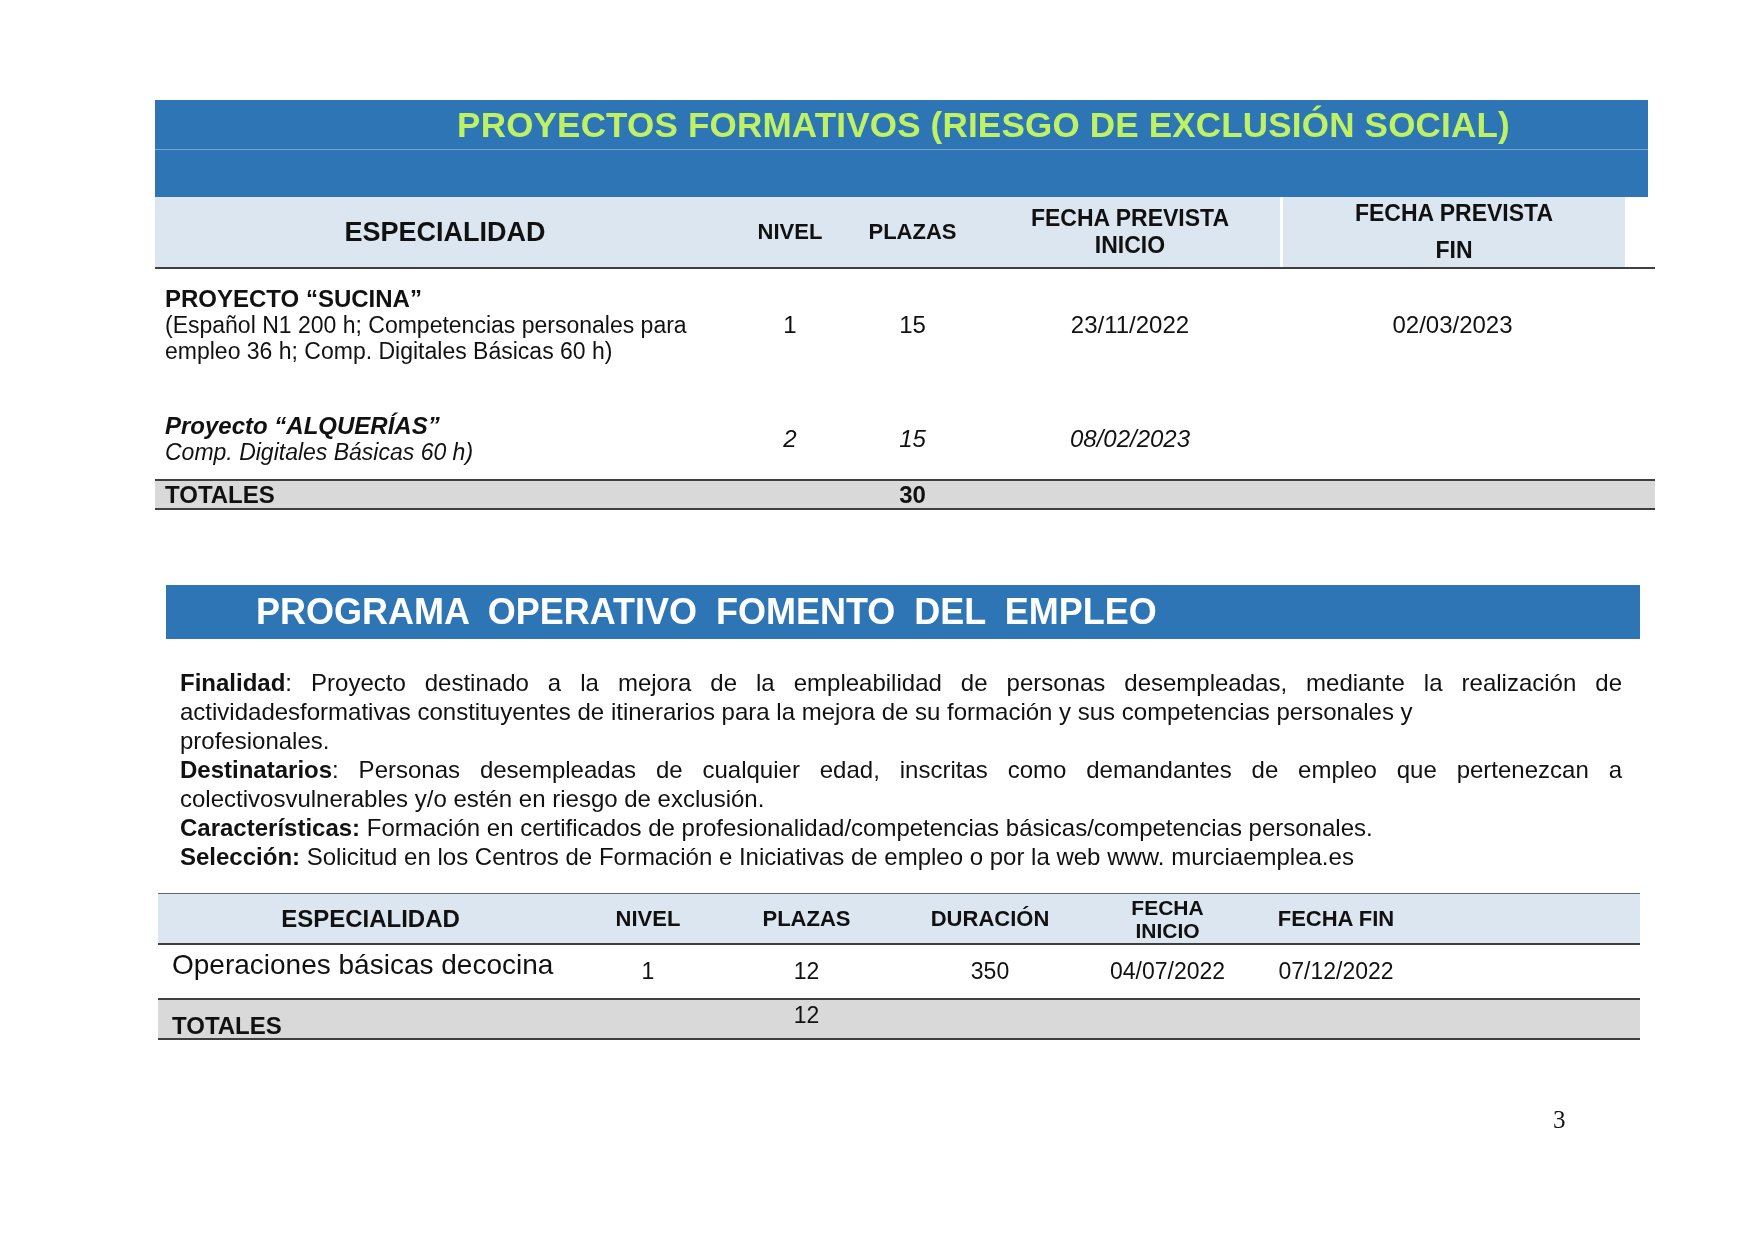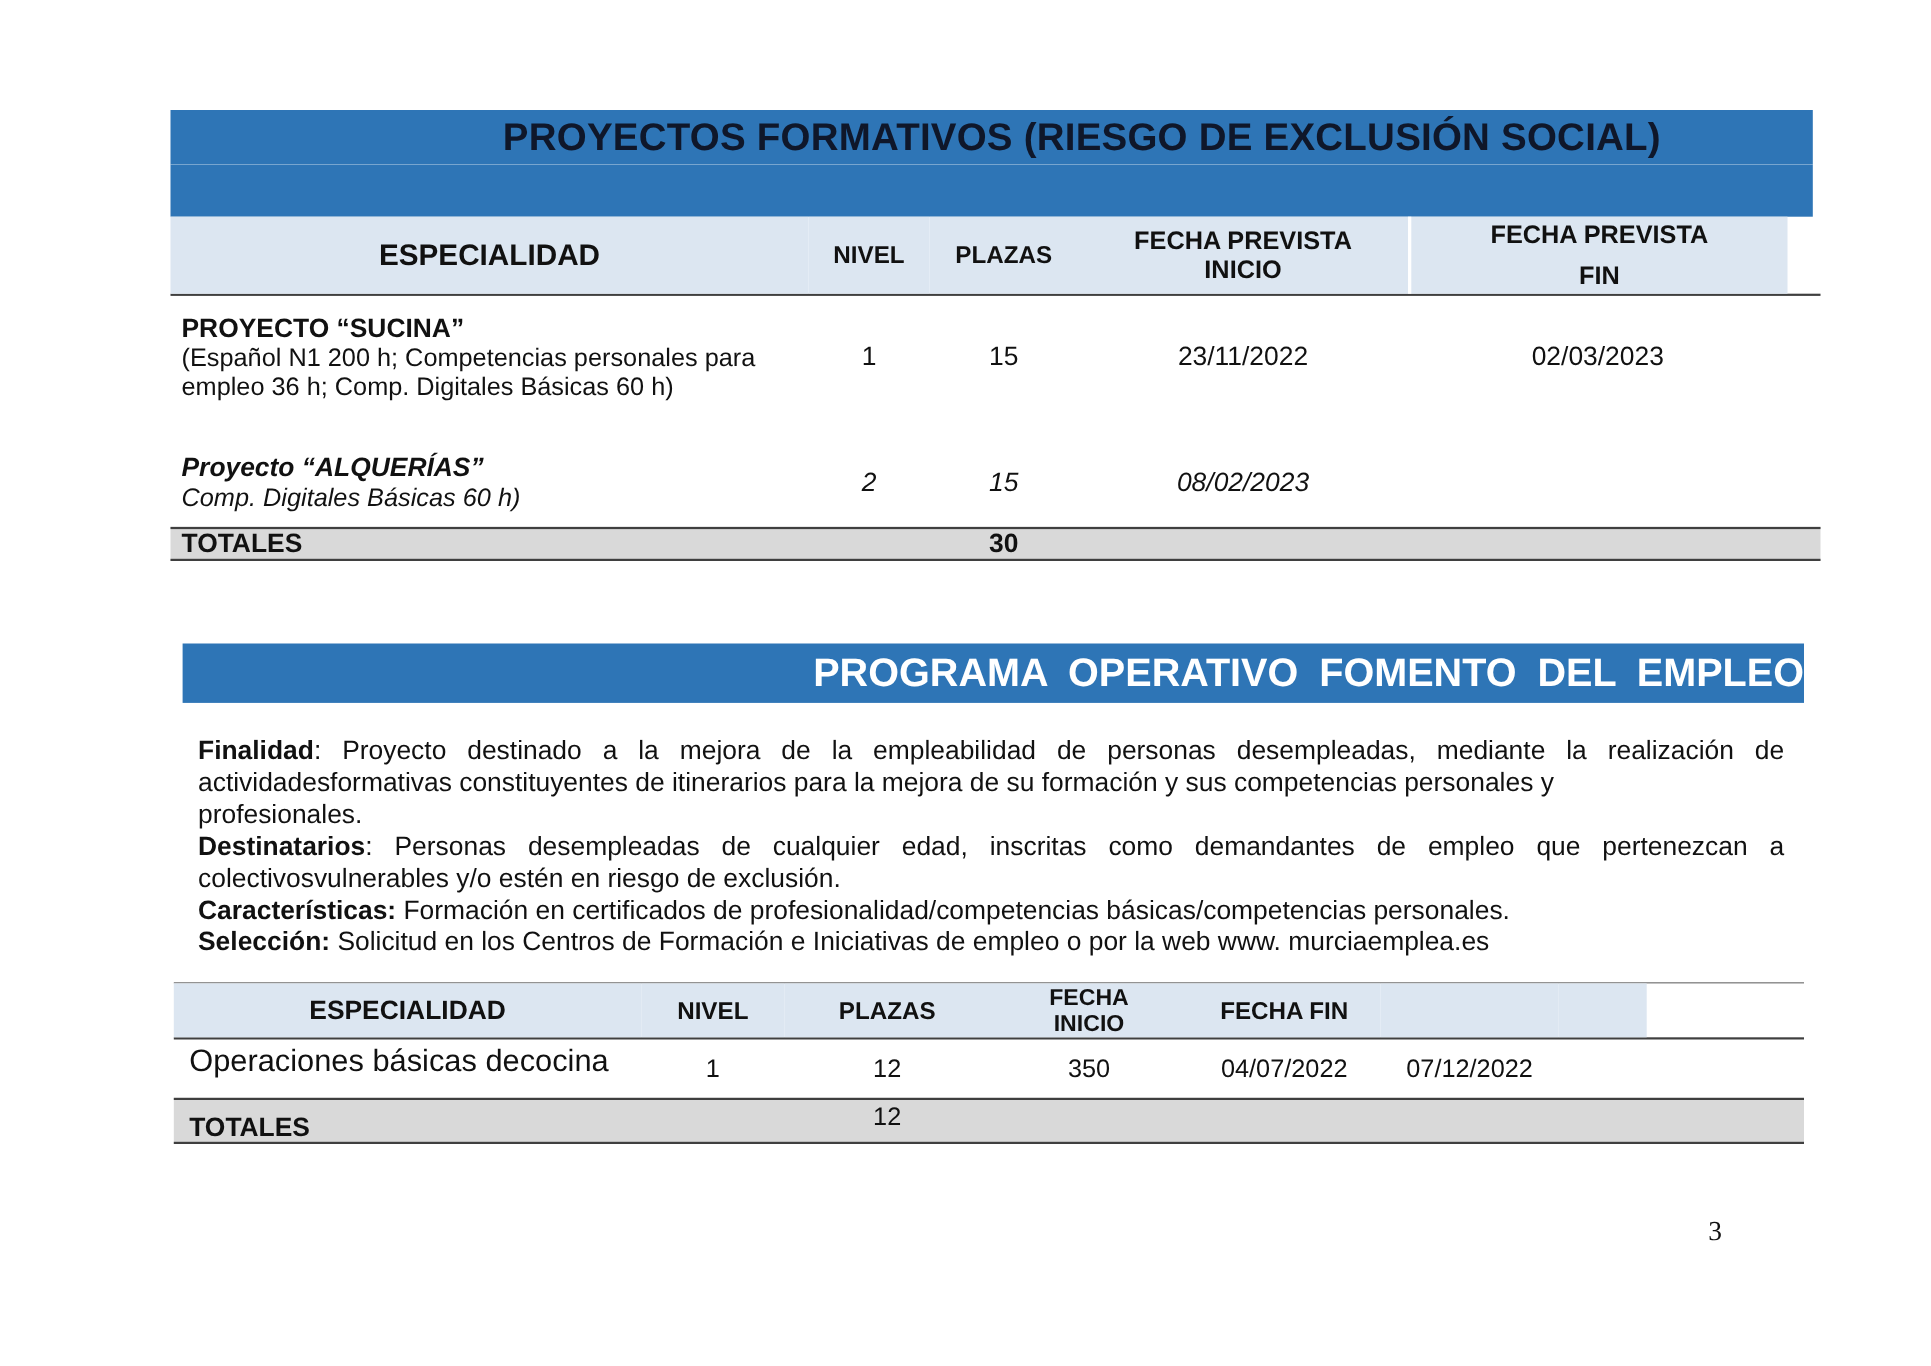--- a/index.html
+++ b/index.html
@@ -21,21 +21,21 @@
     width: 1493px; height: 97px;
     background: #2E75B6;
   }
   .banner1-titlebox {
     height: 50px;
     display: flex; align-items: center; justify-content: center;
     padding-left: 164px;
     border-bottom: 1px solid rgba(255,255,255,0.35);
   }
   .banner1-title {
-    color: #0f172a; font-weight: bold; font-size: 35px; letter-spacing: 0.2px;
+    color: #bef264; font-weight: bold; font-size: 35px; letter-spacing: 0.2px;
     white-space: nowrap;
   }
 
   .grid1 { display: grid; grid-template-columns: 580px 110px 135px 300px 345px 30px; }
 
   .t1-header { border-bottom: 2px solid #3f3f3f; height: 72px; }
   .t1-header .hc { background: #DCE6F1; display: flex; flex-direction: column; align-items: center; justify-content: center; }
   .t1-header .hc-esp { font-size: 27px; font-weight: bold; }
   .t1-header .hc-sm { font-size: 22px; font-weight: bold; }
   .t1-header .hc-date { font-size: 23px; font-weight: bold; line-height: 27px; }
@@ -59,22 +59,22 @@
     align-items: center;
   }
   .t1-totals .lbl { font-weight: bold; font-size: 24px; padding-left: 10px; }
   .t1-totals .val { font-weight: bold; font-size: 24px; text-align: center; }
 
   
   .banner2 {
     position: absolute; left: 166px; top: 585px;
     width: 1474px; height: 54px;
     background: #2E75B6;
-    display: flex; align-items: center; justify-content: flex-end;
-    padding-left: 52px;
+    display: flex; align-items: center; justify-content: flex-start;
+    padding-left: 90px;
   }
   .banner2-title {
     color: #ffffff; font-weight: bold; font-size: 36px; word-spacing: 9px;
     white-space: nowrap;
   }
 
   .paras {
     position: absolute; left: 180px; top: 668px; width: 1442px;
     font-size: 24px; line-height: 29px;
   }
@@ -189,20 +189,21 @@
     <div class="pline"><span>colectivosvulnerables y/o estén en riesgo de exclusión.</span></div>
     <div class="pline"><b>Características:</b><span> Formación en certificados de profesionalidad/competencias básicas/competencias personales.</span></div>
     <div class="pline"><b>Selección:</b><span> Solicitud en los Centros de Formación e Iniciativas de empleo o por la web www. murciaemplea.es</span></div>
   </div>
 
   <div class="table2">
     <div class="grid2 t2-header">
       <div class="hc hc-esp">ESPECIALIDAD</div>
       <div class="hc hc-sm">NIVEL</div>
       <div class="hc hc-sm">PLAZAS</div>
+      <div class="hc hc-sm">DURACIÓN</div>
       <div class="hc hc-date">
         <div>FECHA</div>
         <div>INICIO</div>
       </div>
       <div class="hc hc-sm">FECHA FIN</div>
       <div class="hc"></div>
       <div class="hc"></div>
     </div>
 
     <div class="grid2 t2-row">

